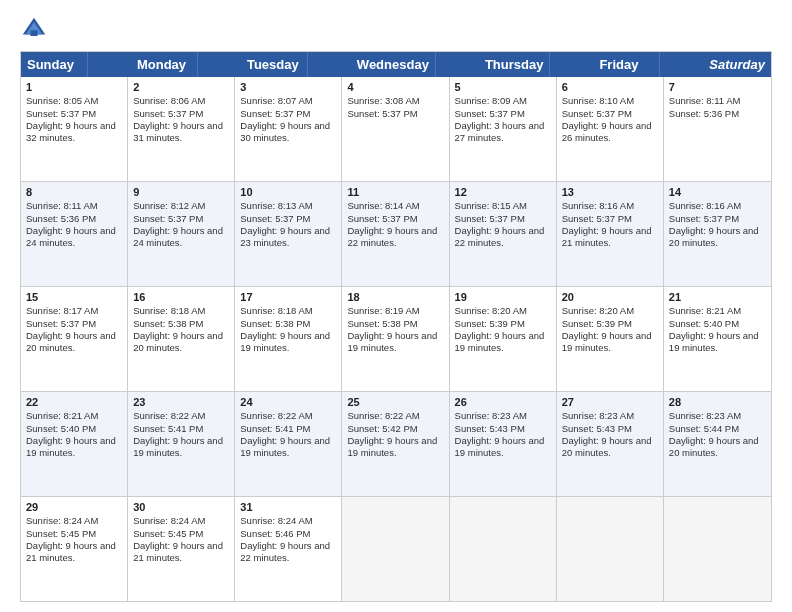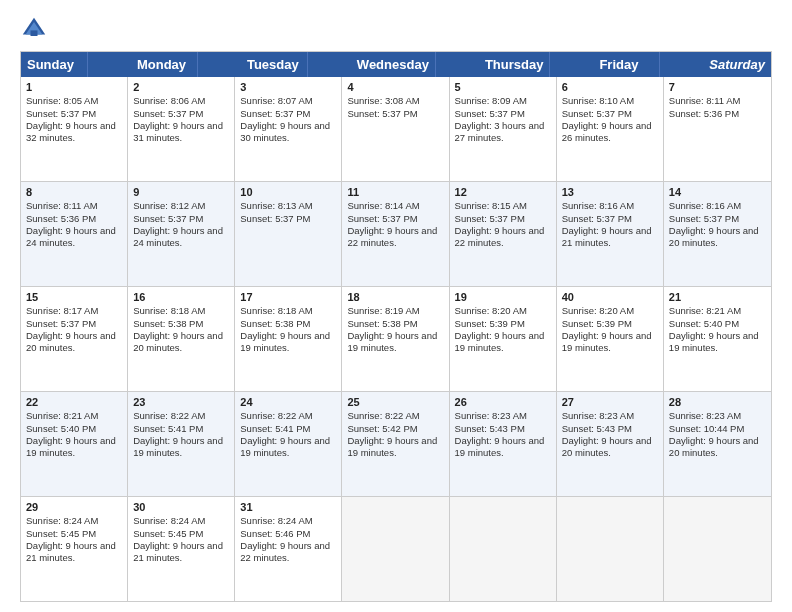--- a/index.html
+++ b/index.html
@@ -182,20 +182,21 @@
           <div class="cal-cell alt-row">
         <span class="day-num">9</span>
         <span>Sunrise: 8:12 AM</span><br>
         <span>Sunset: 5:37 PM</span><br>
         <span>Daylight: 9 hours and 24 minutes.</span>
       </div>
           <div class="cal-cell alt-row">
         <span class="day-num">10</span>
         <span>Sunrise: 8:13 AM</span><br>
         <span>Sunset: 5:37 PM</span><br>
+        <span>Daylight: 9 hours and 23 minutes.</span>
       </div>
           <div class="cal-cell alt-row">
         <span class="day-num">11</span>
         <span>Sunrise: 8:14 AM</span><br>
         <span>Sunset: 5:37 PM</span><br>
         <span>Daylight: 9 hours and 22 minutes.</span>
       </div>
           <div class="cal-cell alt-row">
         <span class="day-num">12</span>
         <span>Sunrise: 8:15 AM</span><br>
@@ -240,21 +241,21 @@
         <span>Sunset: 5:38 PM</span><br>
         <span>Daylight: 9 hours and 19 minutes.</span>
       </div>
           <div class="cal-cell">
         <span class="day-num">19</span>
         <span>Sunrise: 8:20 AM</span><br>
         <span>Sunset: 5:39 PM</span><br>
         <span>Daylight: 9 hours and 19 minutes.</span>
       </div>
           <div class="cal-cell">
-        <span class="day-num">40</span>
+        <span class="day-num">20</span>
         <span>Sunrise: 8:20 AM</span><br>
         <span>Sunset: 5:39 PM</span><br>
         <span>Daylight: 9 hours and 19 minutes.</span>
       </div>
           <div class="cal-cell">
         <span class="day-num">21</span>
         <span>Sunrise: 8:21 AM</span><br>
         <span>Sunset: 5:40 PM</span><br>
         <span>Daylight: 9 hours and 19 minutes.</span>
       </div>
@@ -292,21 +293,21 @@
       </div>
           <div class="cal-cell alt-row">
         <span class="day-num">27</span>
         <span>Sunrise: 8:23 AM</span><br>
         <span>Sunset: 5:43 PM</span><br>
         <span>Daylight: 9 hours and 20 minutes.</span>
       </div>
           <div class="cal-cell alt-row">
         <span class="day-num">28</span>
         <span>Sunrise: 8:23 AM</span><br>
-        <span>Sunset: 10:44 PM</span><br>
+        <span>Sunset: 5:44 PM</span><br>
         <span>Daylight: 9 hours and 20 minutes.</span>
       </div>
         </div>
         <div class="cal-row">
           <div class="cal-cell">
         <span class="day-num">29</span>
         <span>Sunrise: 8:24 AM</span><br>
         <span>Sunset: 5:45 PM</span><br>
         <span>Daylight: 9 hours and 21 minutes.</span>
       </div>

